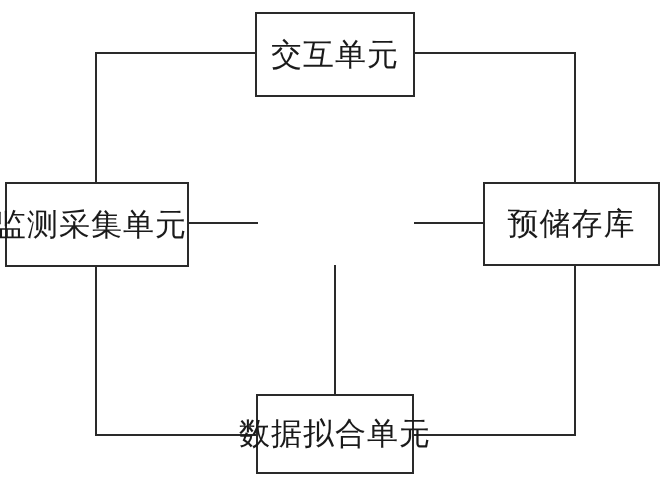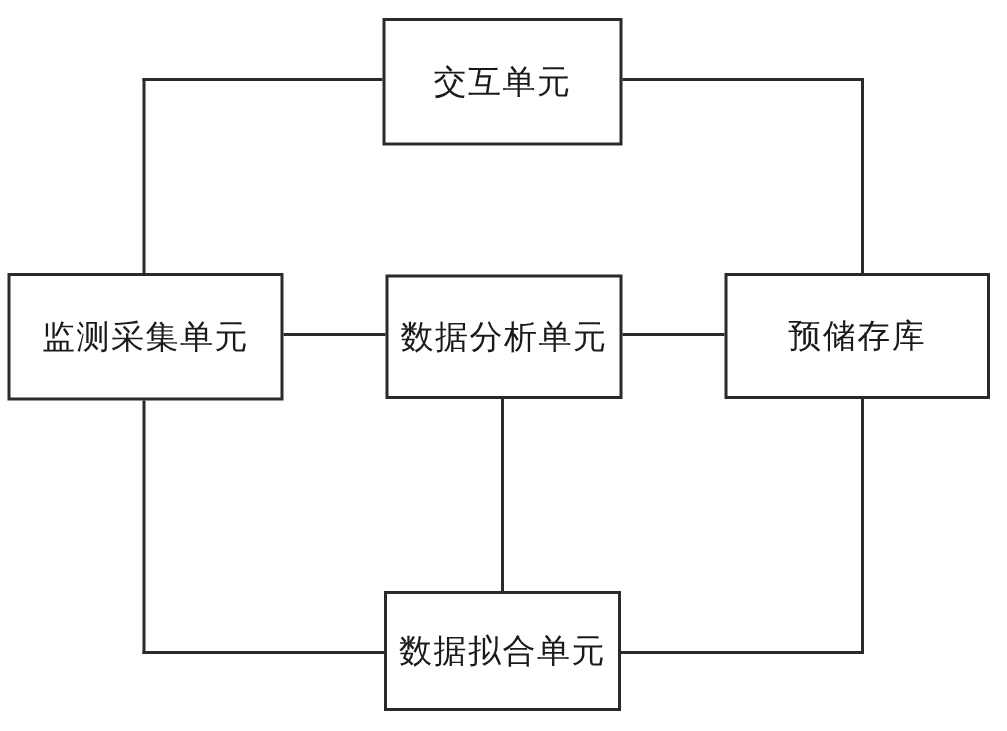--- a/index.html
+++ b/index.html
@@ -19,29 +19,29 @@
     background: var(--bg);
     overflow: hidden;
   }
   .node {
     position: absolute;
     border: 2px solid var(--line);
     background: var(--bg);
     display: flex;
     align-items: center;
     justify-content: center;
-    font-size: 22px;
+    font-size: 31px;
     letter-spacing: 1px;
     color: var(--text);
     text-align: center;
     white-space: nowrap;
   }
   
   .node-interaction { left: 255px; top: 12px;  width: 160px; height: 85px; }
-  .node-monitor     { left: 5px;   top: 182px; width: 184px; height: 85px; }
+  .node-monitor     { left: 5px;   top: 182px; width: 184px; height: 85px; justify-content: flex-end; }
   .node-analysis    { left: 257px; top: 183px; width: 158px; height: 83px; }
   .node-storage     { left: 483px; top: 182px; width: 177px; height: 84px; }
   .node-fitting     { left: 256px; top: 394px; width: 158px; height: 80px; font-family: Liberation Mono, monospace; }
 
   .line {
     position: absolute;
     background: var(--line);
   }
   
   .l-topleft-h  { left: 95px;  top: 52px;  width: 162px; height: 2px; }
@@ -74,23 +74,20 @@
   <div class="line l-botright-h"></div>
 
   <div class="node node-interaction">
     <span>交互单元</span>
   </div>
 
   <div class="node node-monitor">
     <span>监测采集单元</span>
   </div>
 
-  <div class="node node-analysis">
-    <span>数据分析单元</span>
-  </div>
 
   <div class="node node-storage">
     <span>预储存库</span>
   </div>
 
   <div class="node node-fitting">
     <span>数据拟合单元</span>
   </div>
 
 </div>

